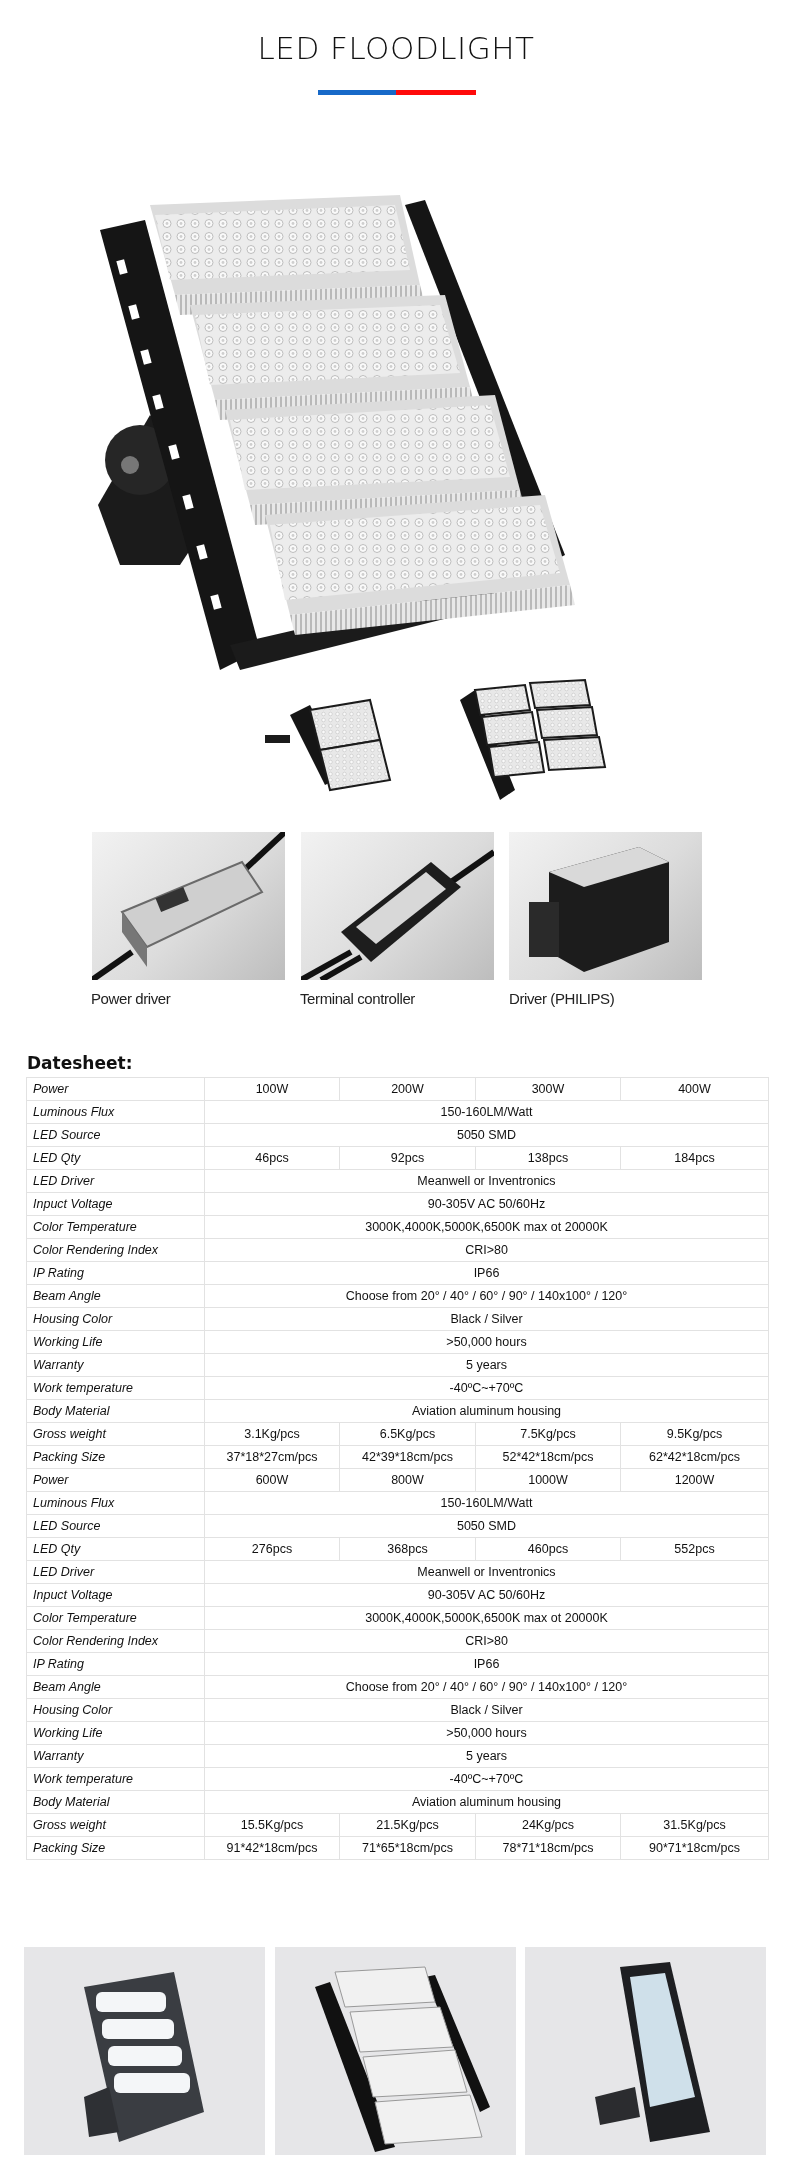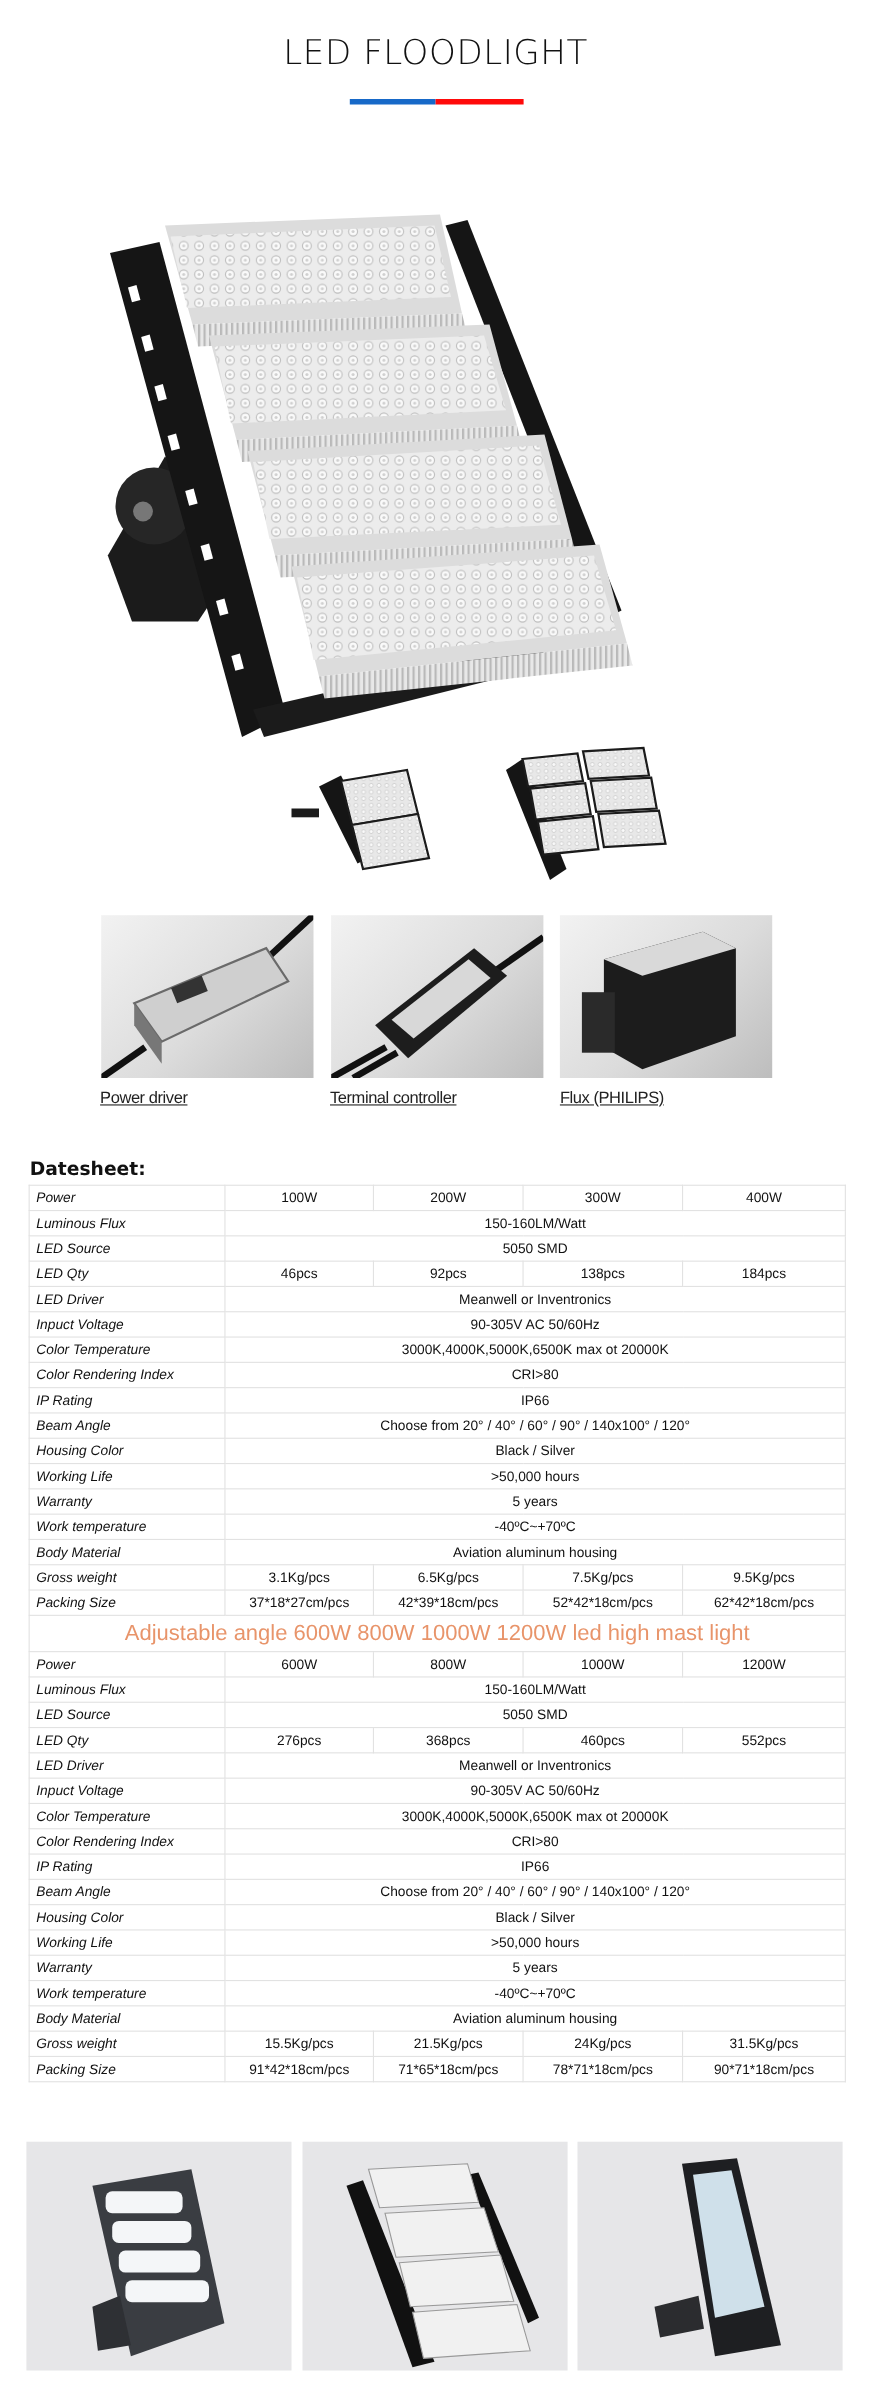--- a/index.html
+++ b/index.html
@@ -8,21 +8,21 @@
 
   .page-title { left: 0; width: 792px; top: 30px; text-align: center; font-family: "DejaVu Sans", sans-serif; font-weight: 300; font-size: 31px; letter-spacing: 0.5px; color: #111; }
   .title-divider { left: 318px; top: 90px; width: 158px; height: 5px; display: flex; }
   .title-divider .blue { width: 78px; height: 100%; }
   .title-divider .red { flex: 1; height: 100%; }
 
   
   .hero { left: 90px; top: 165px; width: 610px; height: 640px; }
 
   .driver-card { top: 832px; width: 193px; height: 148px; background: linear-gradient(135deg, #f2f2f2 0%, #dcdcdc 55%, #bdbdbd 100%); overflow: hidden; }
-  .driver-label { top: 990px; font-size: 15px; color: #222; letter-spacing: -0.4px; text-decoration: underline; }
+  .driver-label { top: 990px; font-size: 15px; color: #222; letter-spacing: -0.4px; }
 
   .datasheet-label { left: 27px; top: 1053px; font-family: "DejaVu Sans", sans-serif; font-weight: bold; font-size: 17px; color: #111; }
 
   table.spec { position: absolute; left: 26px; width: 742px; border-collapse: collapse; table-layout: fixed; font-size: 12.5px; }
   table.spec td { border: 1px solid #e2e2e2; height: 22px; padding: 0 6px; color: #111; white-space: nowrap; overflow: hidden; }
   table.spec td.lbl { text-align: left; font-style: italic; }
   table.spec td.val { text-align: center; }
   table.spec td.tt { height: 32px; text-align: center; font-size: 20px; color: #e8946a; font-weight: normal; }
   col.c0 { width: 178px; } col.c1 { width: 135px; } col.c2 { width: 136px; } col.c3 { width: 145px; } col.c4 { width: 148px; }
 
@@ -131,21 +131,21 @@
 </div>
 <div class="abs driver-card" style="left:509px">
   <svg width="193" height="148" viewBox="0 0 193 148">
     <polygon points="40,40 130,15 160,30 160,110 75,140 40,120" fill="#1c1c1c"></polygon>
     <polygon points="40,40 130,15 160,30 75,55" fill="#d9d9d9"></polygon>
     <rect x="20" y="70" width="30" height="55" fill="#2a2a2a"></rect>
   </svg>
 </div>
 <div class="abs driver-label" style="left:91px">Power driver</div>
 <div class="abs driver-label" style="left:300px">Terminal controller</div>
-<div class="abs driver-label" style="left:509px">Flux (PHILIPS)</div>
+<div class="abs driver-label" style="left:509px">Driver (PHILIPS)</div>
 
 <div class="abs datasheet-label">Datesheet:</div>
 
 <table class="spec" id="spec-table" style="top:1077px">
   <colgroup>
       <col class="c0">
       <col class="c1">
       <col class="c2">
       <col class="c3">
       <col class="c4">
@@ -225,23 +225,20 @@
         <td class="val">9.5Kg/pcs</td>
       </tr>
       <tr>
         <td class="lbl">Packing Size</td>
         <td class="val">37*18*27cm/pcs</td>
         <td class="val">42*39*18cm/pcs</td>
         <td class="val">52*42*18cm/pcs</td>
         <td class="val">62*42*18cm/pcs</td>
       </tr>
       <tr>
-        <td colspan="5" class="tt">Adjustable angle 600W 800W 1000W 1200W led high mast light</td>
-      </tr>
-      <tr>
         <td class="lbl">Power</td>
         <td class="val">600W</td>
         <td class="val">800W</td>
         <td class="val">1000W</td>
         <td class="val">1200W</td>
       </tr>
       <tr>
         <td class="lbl">Luminous Flux</td>
         <td class="val" colspan="4">150-160LM/Watt</td>
       </tr>

